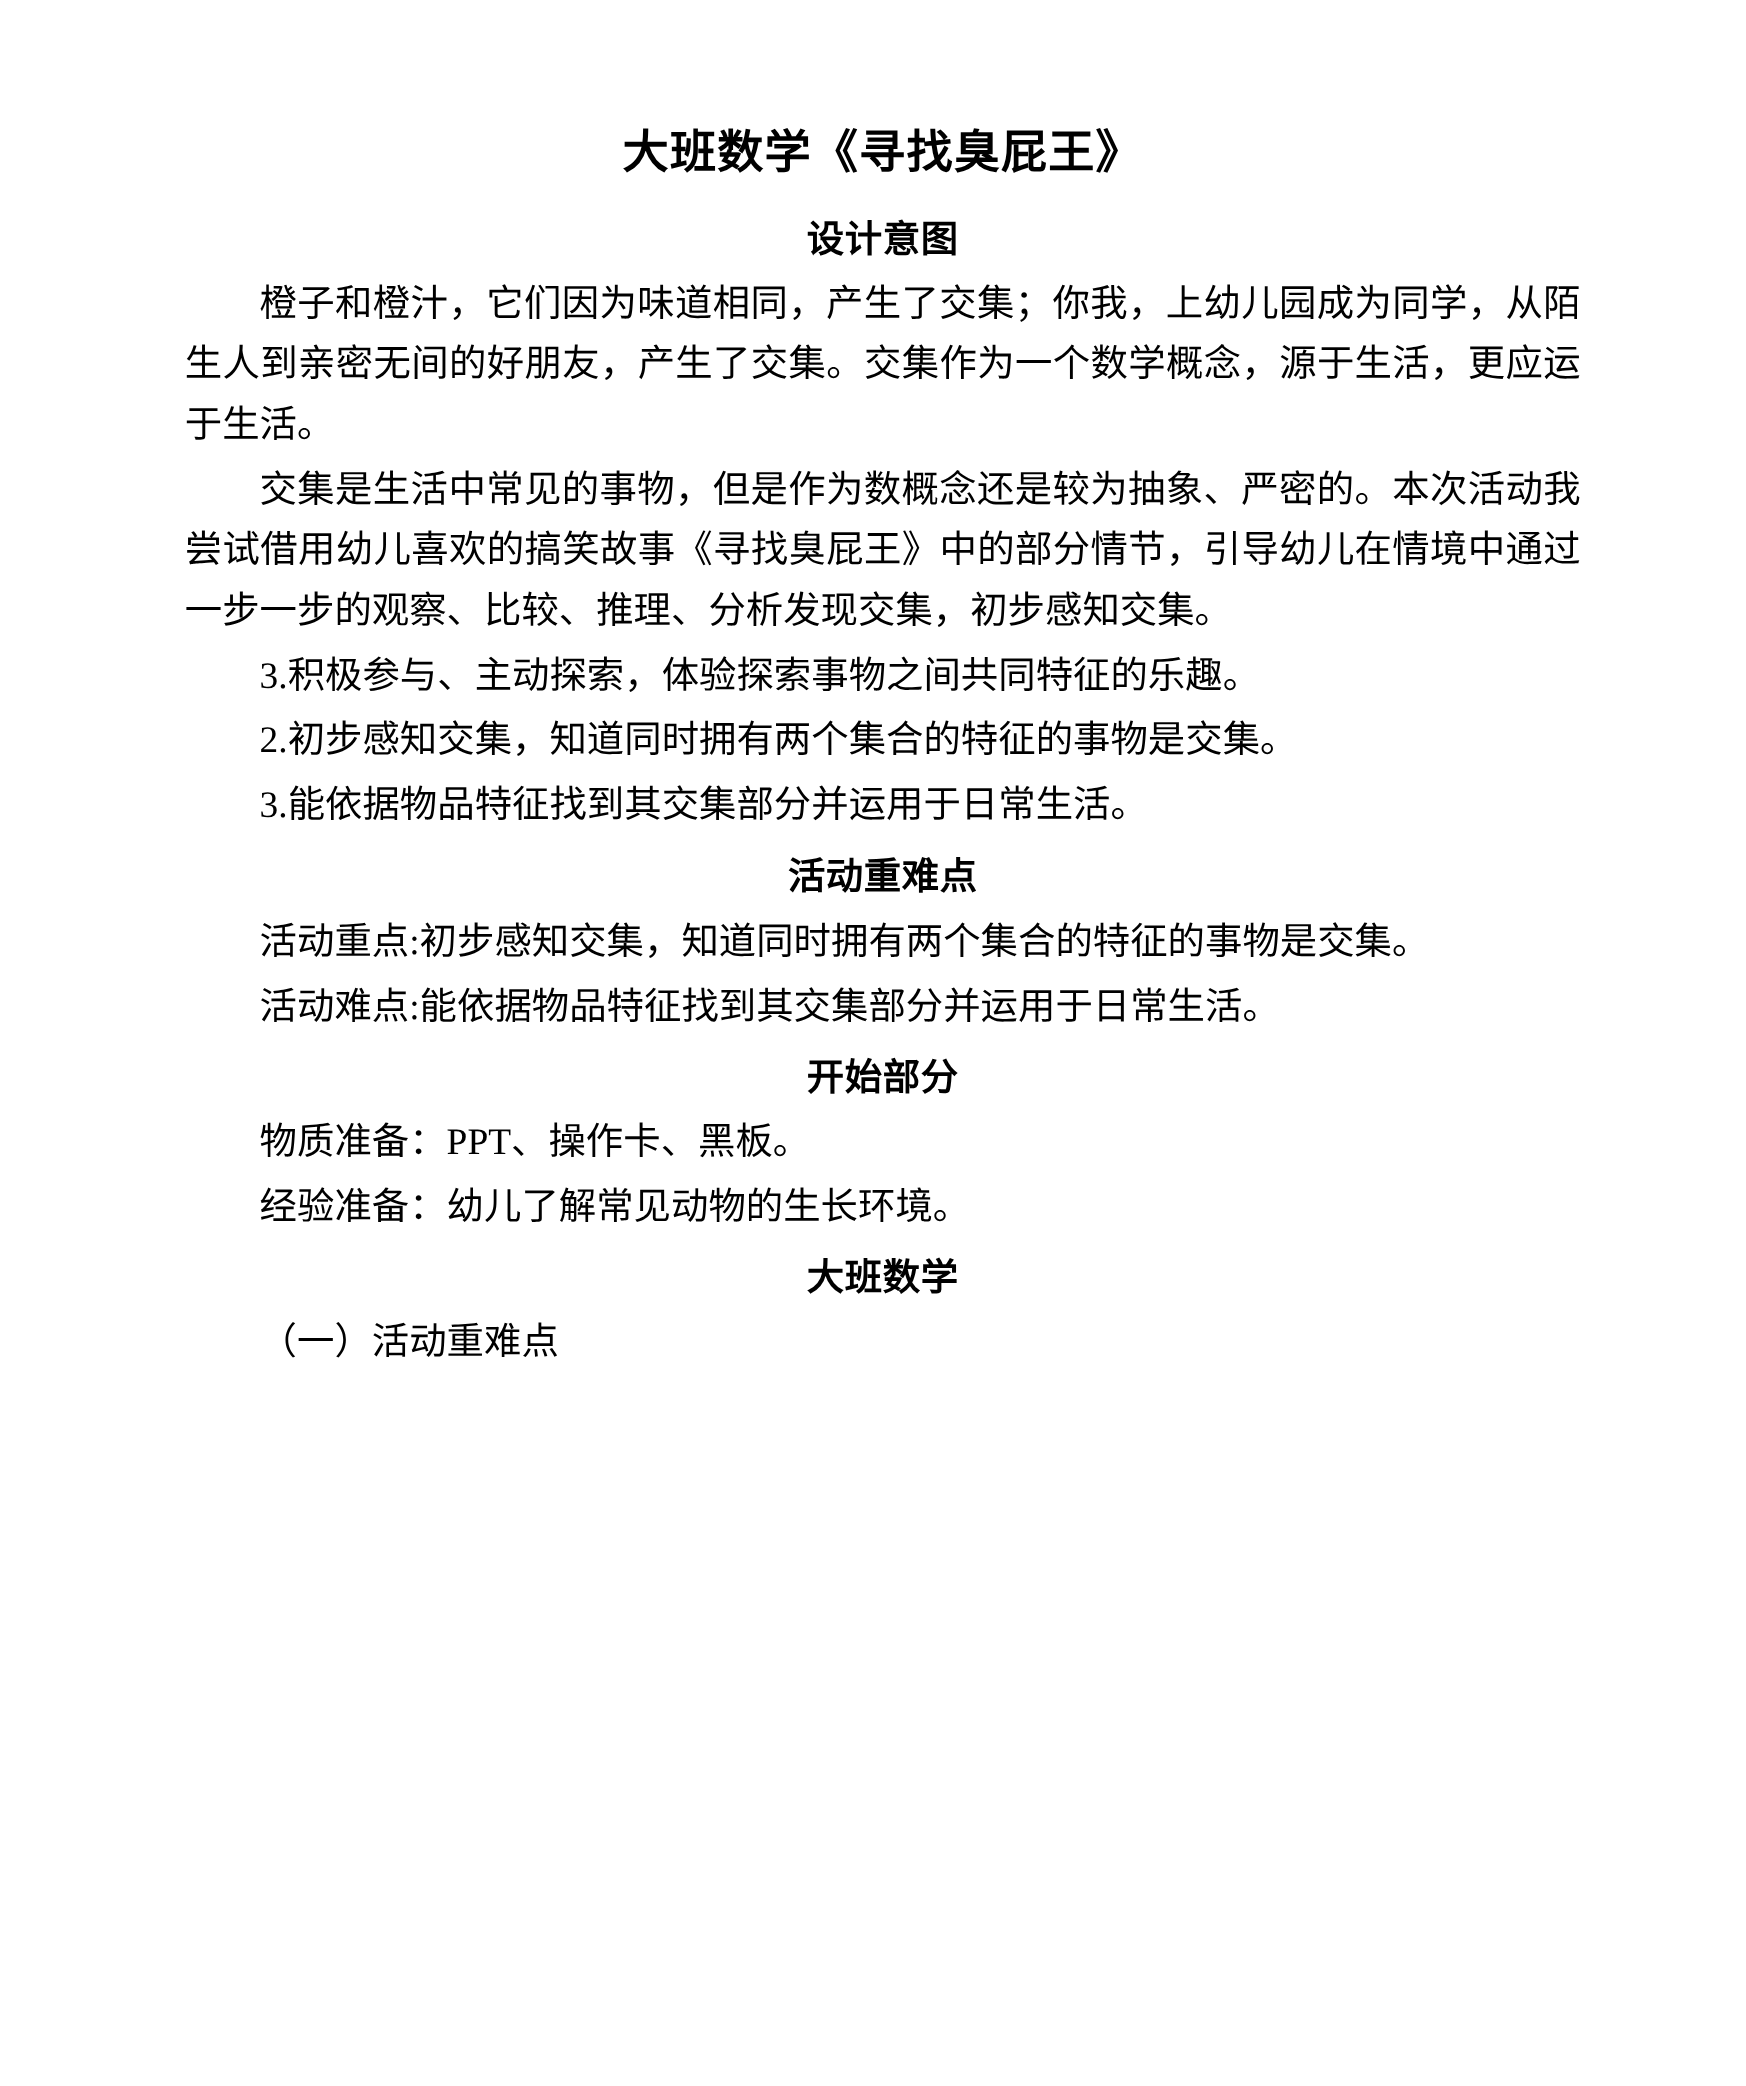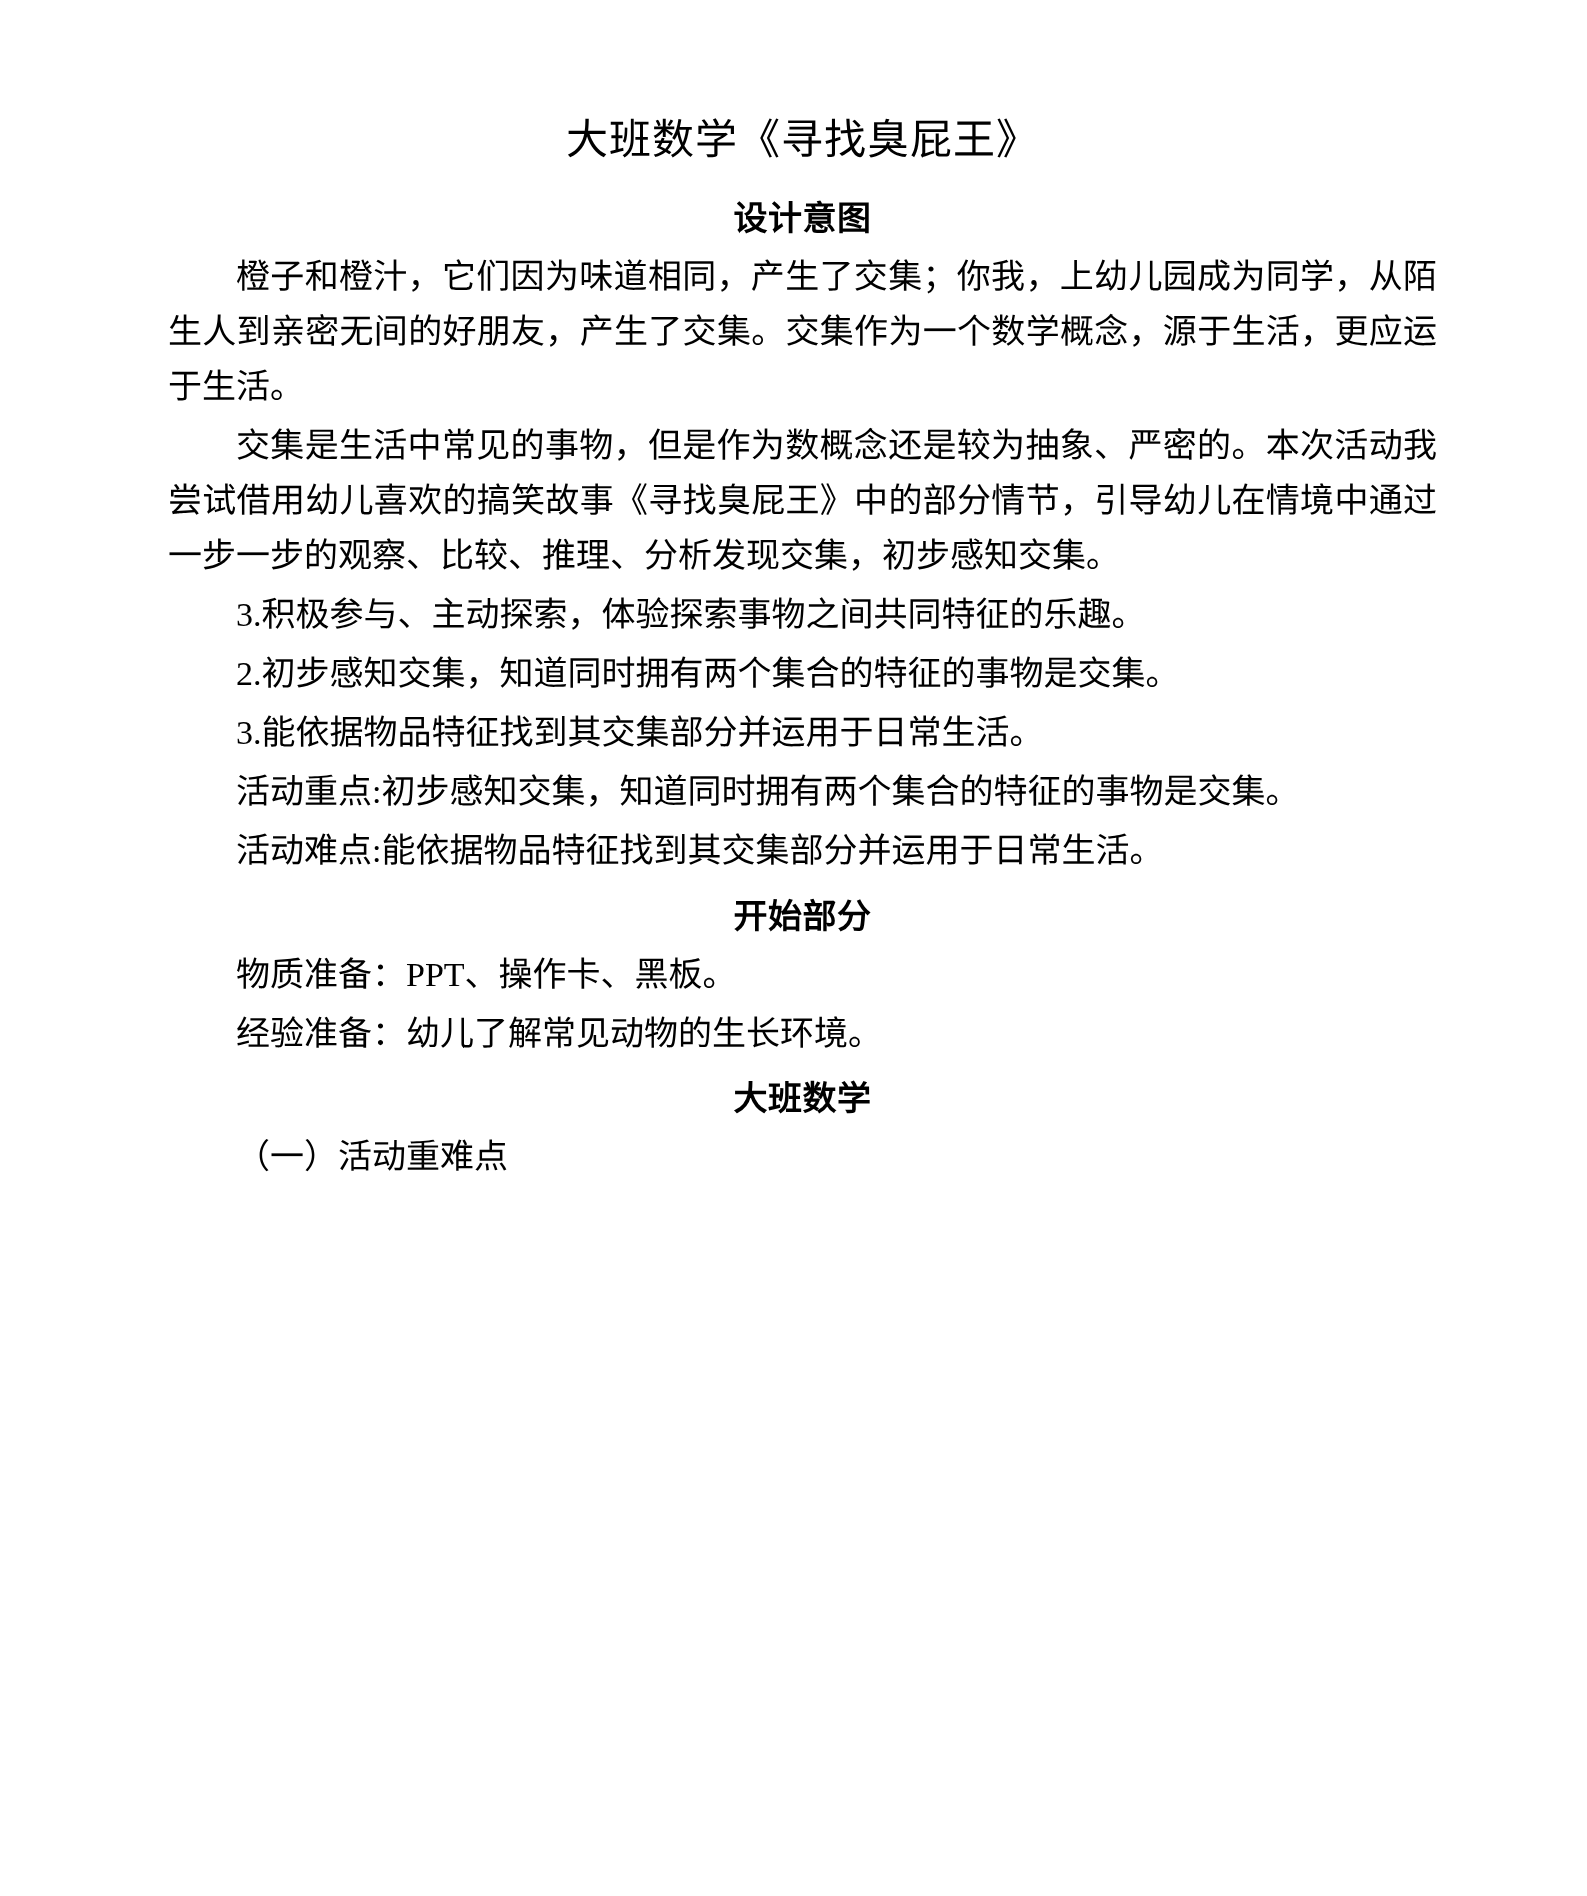--- a/index.html
+++ b/index.html
@@ -19,21 +19,21 @@
     position: relative;
     width: 1587px;
     min-height: 1896px;
     box-sizing: border-box;
     padding: 96px 150px 40px 168px;
     background: #ffffff;
   }
   .doc-title {
     text-align: center;
     font-size: 42px;
-    font-weight: normal;
+    font-weight: bold;
     line-height: 1.25;
     letter-spacing: 1px;
     margin: 18px 0 30px 0;
   }
   .section-heading {
     font-size: 34px;
     font-weight: bold;
     line-height: 1.3;
     letter-spacing: 0.5px;
     margin: 16px 0 8px 0;
@@ -66,20 +66,21 @@
   <h1 class="doc-title">大班数学《寻找臭屁王》</h1>
 
   <h2 class="section-heading">设计意图</h2>
   <p class="para indent">橙子和橙汁，它们因为味道相同，产生了交集；你我，上幼儿园成为同学，从陌生人到亲密无间的好朋友，产生了交集。交集作为一个数学概念，源于生活，更应运于生活。</p>
   <p class="para indent">交集是生活中常见的事物，但是作为数概念还是较为抽象、严密的。本次活动我尝试借用幼儿喜欢的搞笑故事《寻找臭屁王》中的部分情节，引导幼儿在情境中通过一步一步的观察、比较、推理、分析发现交集，初步感知交集。</p>
 
   <p class="para list-item">3.积极参与、主动探索，体验探索事物之间共同特征的乐趣。</p>
   <p class="para list-item">2.初步感知交集，知道同时拥有两个集合的特征的事物是交集。</p>
   <p class="para list-item">3.能依据物品特征找到其交集部分并运用于日常生活。</p>
 
+  <h2 class="section-heading">活动重难点</h2>
   <p class="para sub-item">活动重点:初步感知交集，知道同时拥有两个集合的特征的事物是交集。</p>
   <p class="para sub-item">活动难点:能依据物品特征找到其交集部分并运用于日常生活。</p>
 
   <h2 class="section-heading">开始部分</h2>
   <p class="para sub-item">物质准备：PPT、操作卡、黑板。</p>
   <p class="para sub-item">经验准备：幼儿了解常见动物的生长环境。</p>
 
   <h2 class="section-heading">大班数学</h2>
   <p class="para sub-item">（一）活动重难点</p>
 

